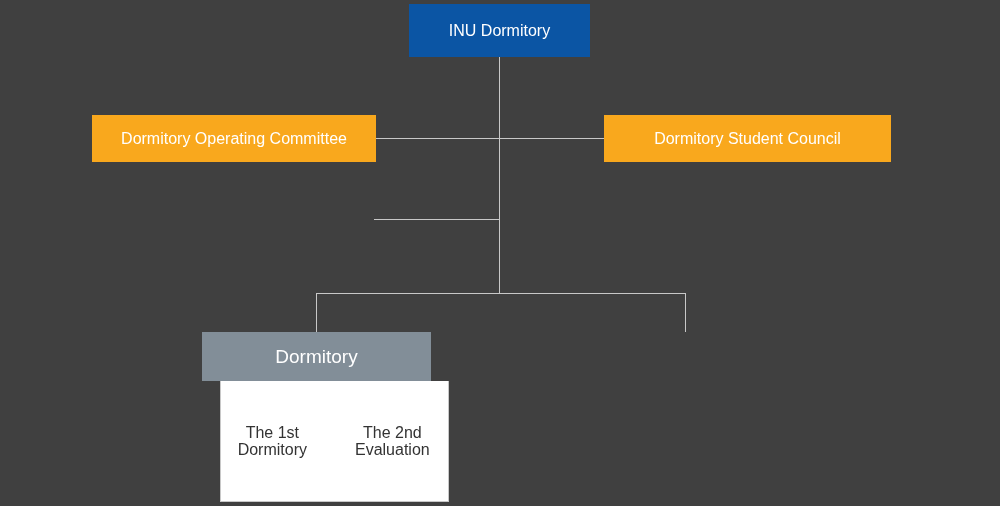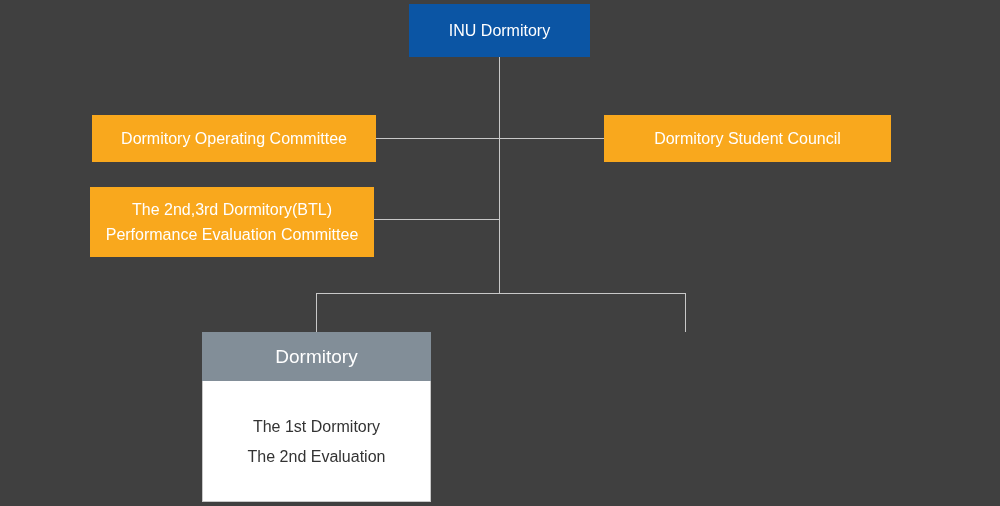--- a/index.html
+++ b/index.html
@@ -37,24 +37,25 @@
   .box.blue   { background: var(--blue, #0b55a4); }
   .box.orange { background: var(--orange, #f9a81d); }
   .box.gray   { background: var(--gray, #828e98); font-size: 19px; }
   .list-box {
     position: absolute;
     box-sizing: border-box;
     background: #ffffff;
     border: 1px solid var(--line, #c8c8c8);
     border-top: none;
     display: flex;
-    flex-direction: column;
+    flex-direction: row;
     align-items: center;
     justify-content: center;
     gap: 13px;
+    margin-left: 18px;
   }
   .list-item {
     color: #333333;
     font-size: 16px;
     line-height: 17px;
     text-align: center;
   }
 </style>
 </head>
 <body>
@@ -65,21 +66,20 @@
   <div class="line h" style="left:374px; top:138px; width:252px;"></div>
   <div class="line h" style="left:374px; top:219px; width:125px;"></div>
   <div class="line h" style="left:316px; top:293px; width:369px;"></div>
   <div class="line v" style="left:316px; top:293px; height:39px;"></div>
   <div class="line v" style="left:685px; top:293px; height:39px;"></div>
 
   <div class="box blue" style="left:409px; top:4px; width:181px; height:53px;">INU Dormitory</div>
 
   <div class="box orange" style="left:92px; top:115px; width:284px; height:47px;">Dormitory Operating Committee</div>
 
-  <div class="box orange" style="left:90px; top:187px; width:284px; height:70px;">The 2nd,3rd Dormitory(BTL) Performance Evaluation Committee</div>
 
   <div class="box orange" style="left:592px; top:115px; width:287px; height:47px;margin-left:12px;">Dormitory Student Council</div>
 
   <div class="box gray" style="left:202px; top:332px; width:229px; height:49px;">Dormitory</div>
 
   <div class="list-box" style="left:202px; top:381px; width:229px; height:121px;">
     <div class="list-item">The 1st Dormitory</div>
     <div class="list-item">The 2nd Evaluation</div>
   </div>
 

